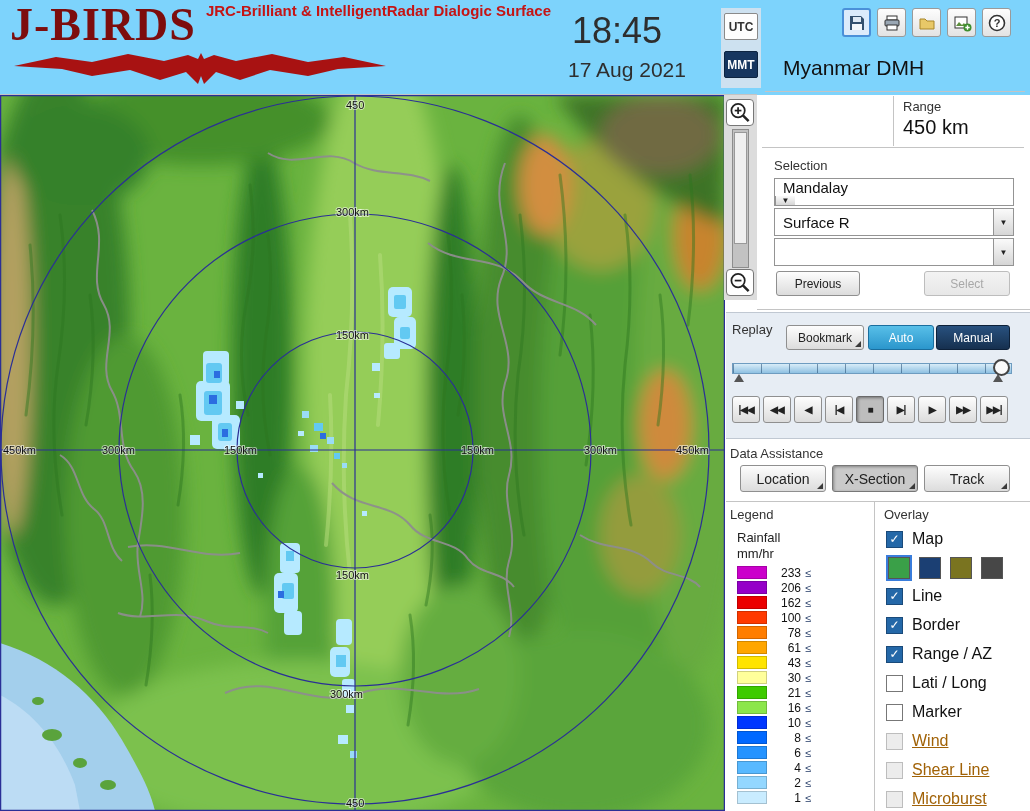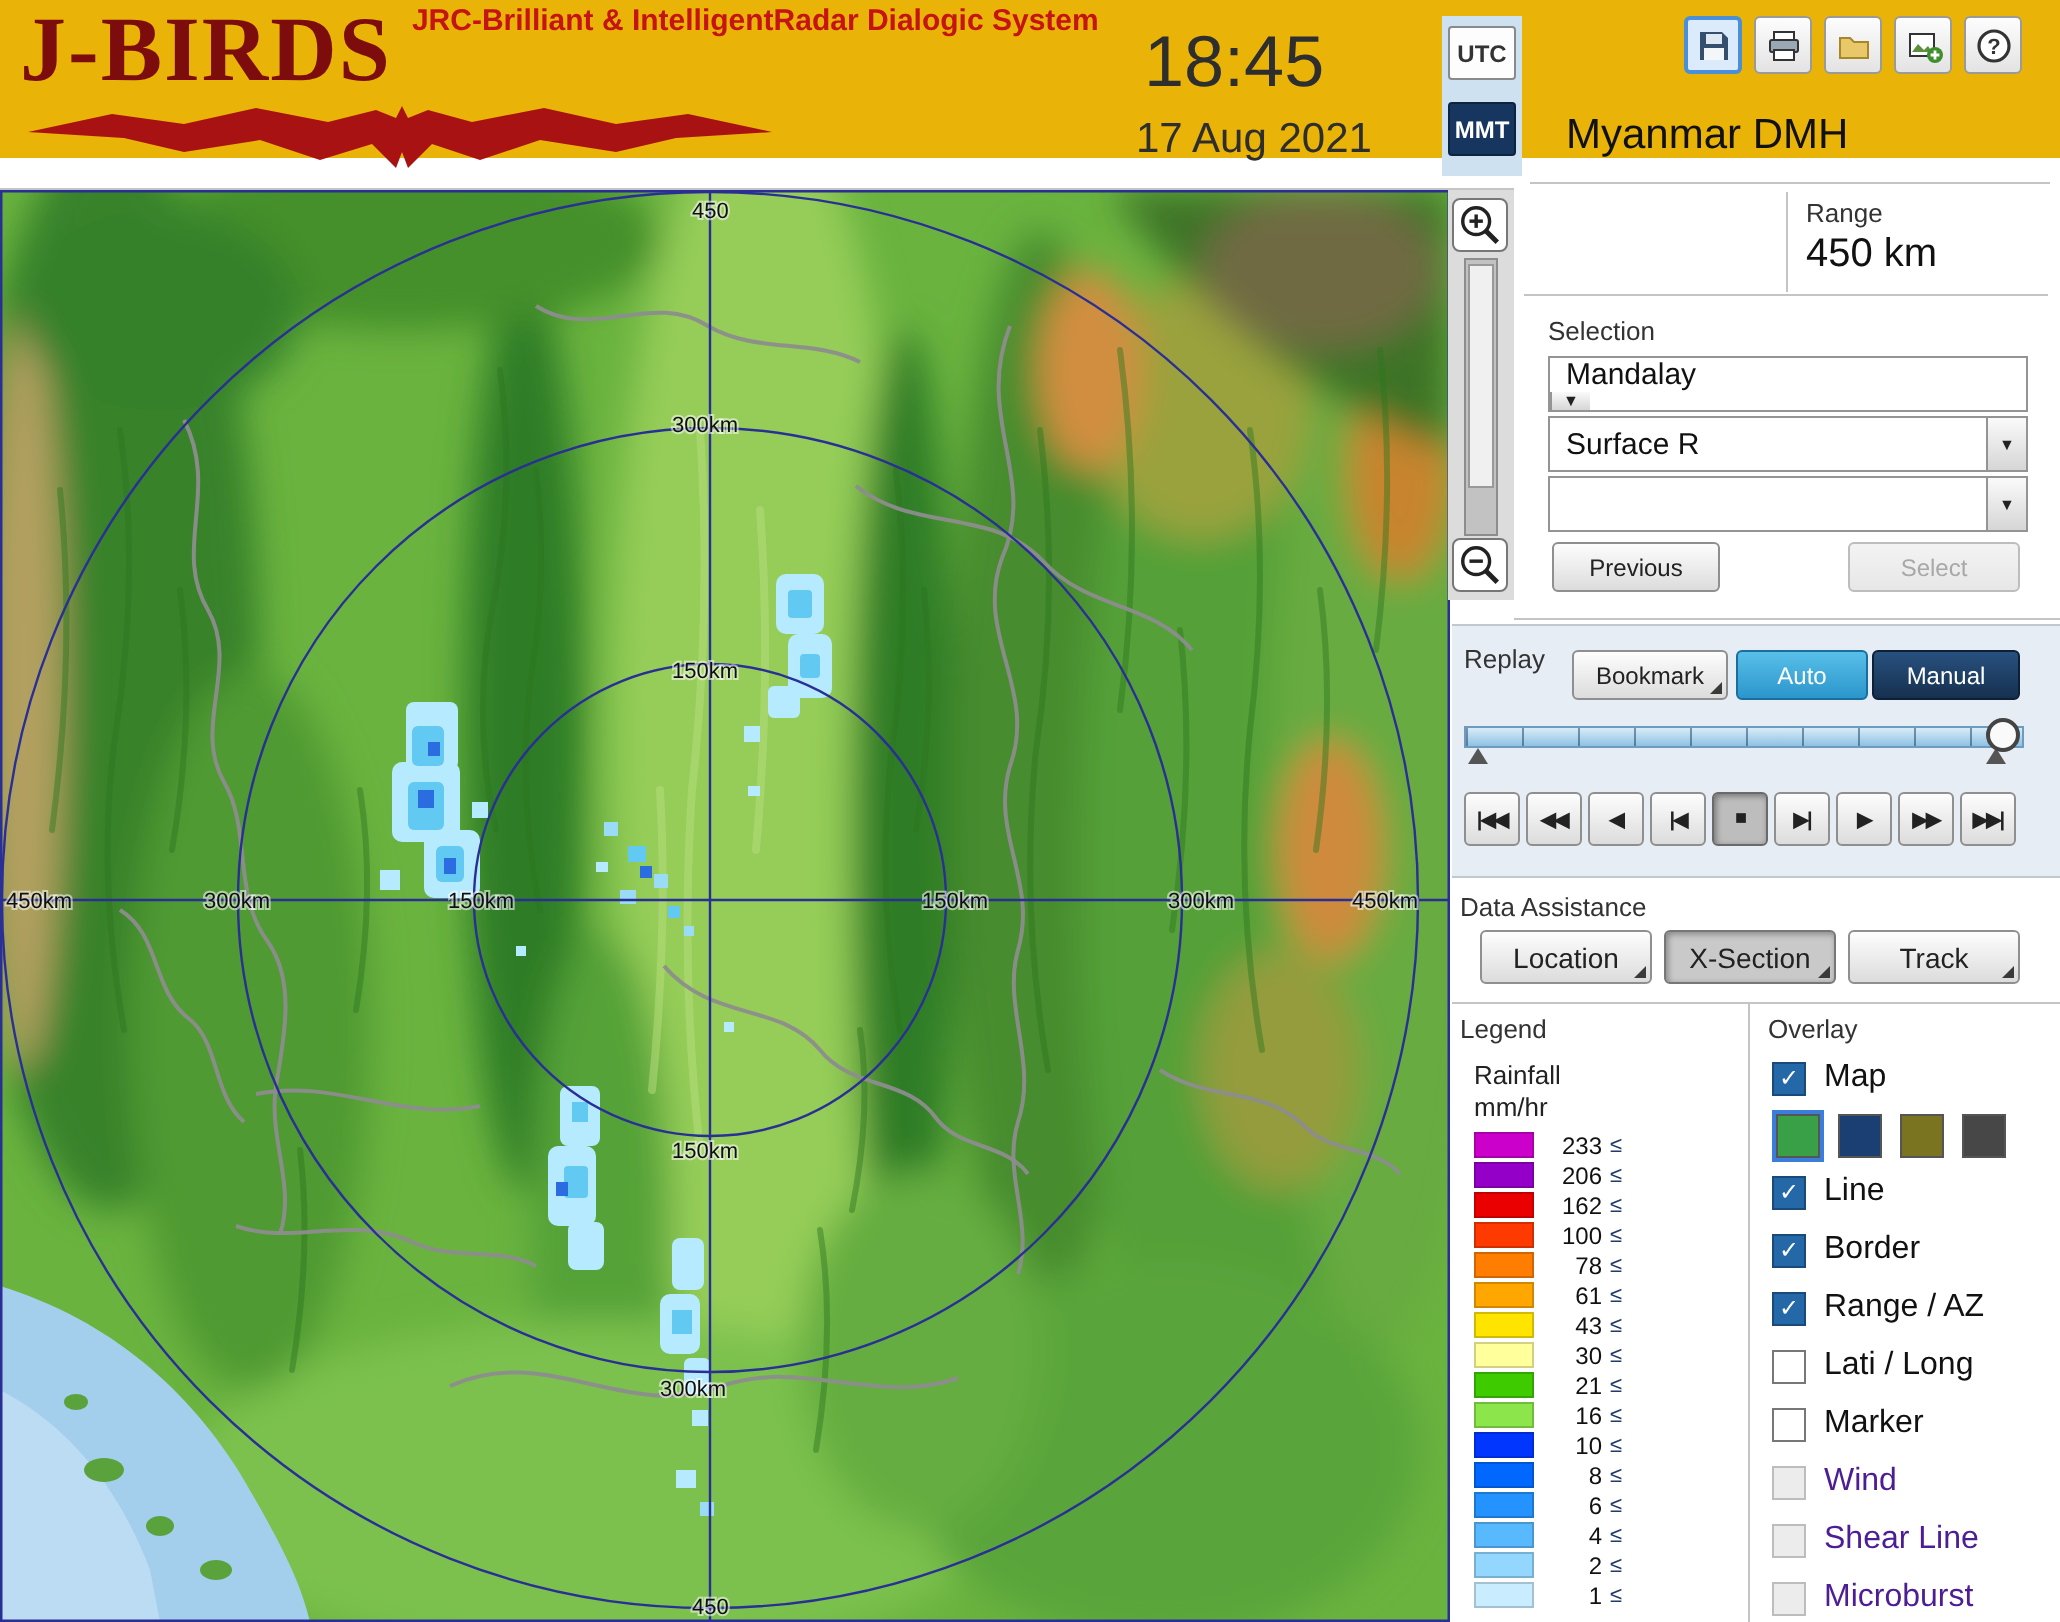--- a/index.html
+++ b/index.html
@@ -51,21 +51,21 @@
   .da-btn.pressed{background:#c9c9c9;box-shadow:inset 1px 1px 3px rgba(0,0,0,.35);border-color:#777;}
   .da-row{display:flex;gap:6px;}
   
   .sec-lbl{font-size:13px;color:#333;}
   .lg-sub{font-size:13px;color:#222;}
   .lg-row{display:flex;align-items:center;height:15px;}
   .lg-sw{width:30px;height:13px;margin-right:8px;border:1px solid rgba(0,0,0,.18);box-sizing:border-box;}
   .lg-val{width:26px;text-align:right;font-size:12px;color:#111;}
   .lg-lte{font-size:11px;color:#223a66;margin-left:4px;}
   .ov-row{display:flex;align-items:center;height:22px;margin-bottom:7px;}
-  .ov-row.disabled .ov-label{color:#4c1d95;}
+  .ov-row.disabled .ov-label{color:#a16207;text-decoration:underline;}
   .ov-label{font-size:16px;color:#111;}
   .cb{width:15px;height:15px;background:#fff;border:1px solid #777;margin-right:9px;display:inline-flex;
       align-items:center;justify-content:center;font-size:12px;color:#fff;cursor:pointer;box-sizing:content-box;}
   .cb.checked{background:#2468a8;border-color:#1a4a7a;}
   .ov-row.disabled .cb{background:#ececec;border-color:#bdbdbd;}
   .ov-swatches{display:flex;gap:9px;height:24px;margin-bottom:4px;margin-left:2px;}
   .ov-sw{width:22px;height:22px;border:1px solid #555;box-sizing:border-box;cursor:pointer;
          background-image:repeating-linear-gradient(45deg,rgba(255,255,255,.3) 0 2px,rgba(0,0,0,0) 2px 5px);}
   .ov-sw.sel{outline:2px solid #3a7ddb;}
   
@@ -74,26 +74,26 @@
   .zoom-track{position:absolute;width:15px;background:#c2c2c2;border:1px solid #8d8d8d;}
   .zoom-thumb{position:absolute;left:1px;top:2px;width:11px;height:110px;background:#f0f0f0;border:1px solid #999;cursor:pointer;}
   
   .axis-label{font-family:"Liberation Sans",sans-serif;font-size:11px;fill:#101010;paint-order:stroke;stroke:#ffffff;stroke-width:2px;stroke-opacity:.55;}
 </style>
 </head>
 <body>
 
 <div class="app">
 
-  <div class="abs" style="left:0;top:0;width:1030px;height:79px;background:#eab308;">
+  <div class="abs" style="left:0;top:0;width:1030px;height:95px;background:#7dd3fc;">
     <div class="abs" style="left:10px;top:2px;display:flex;">
       <div class="logo-title">J-BIRDS</div>
       <div class="logo-subs">
         <div class="logo-sub">JRC-Brilliant &amp; Intelligent</div>
-        <div class="logo-sub">Radar  Dialogic  System</div>
+        <div class="logo-sub">Radar  Dialogic  Surface</div>
       </div>
     </div>
     <svg class="abs" style="left:8px;top:50px;" width="385" height="40" viewBox="0 0 385 40">
       <path d="M6,16 L48,7 L84,12 L120,4 L156,11 L180,5 L190,9 L193,3 L196,9 L206,5 L228,11 L264,4 L300,12 L336,7 L378,16 L330,19 L300,26 L262,20 L232,30 L208,22 L196,34 L193,26 L190,34 L178,22 L152,30 L122,20 L84,26 L54,19 Z" fill="#a81212"></path>
     </svg>
 
 
     <div class="abs clock-time" style="left:572px;top:10px;">18:45</div>
     <div class="abs clock-date" style="left:568px;top:58px;">17 Aug 2021</div>
 

